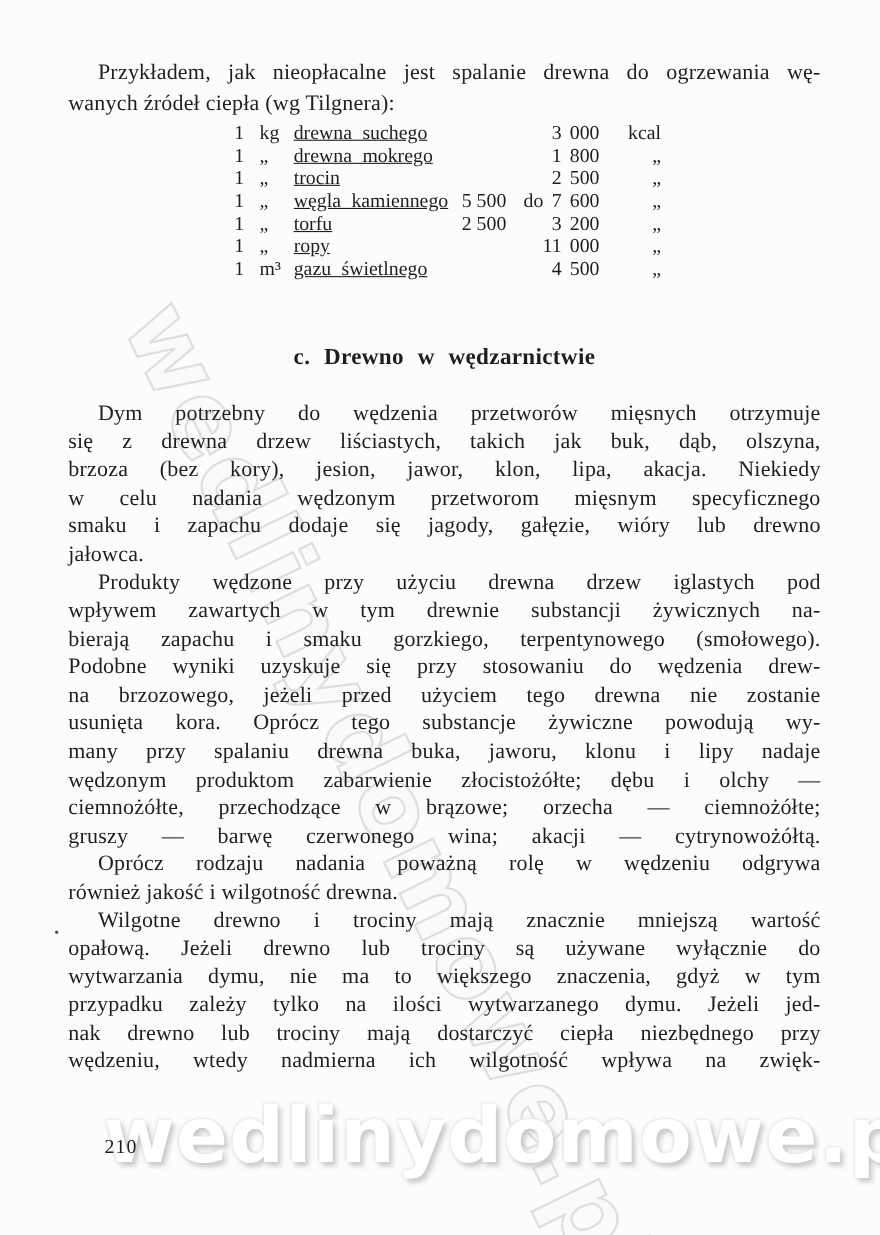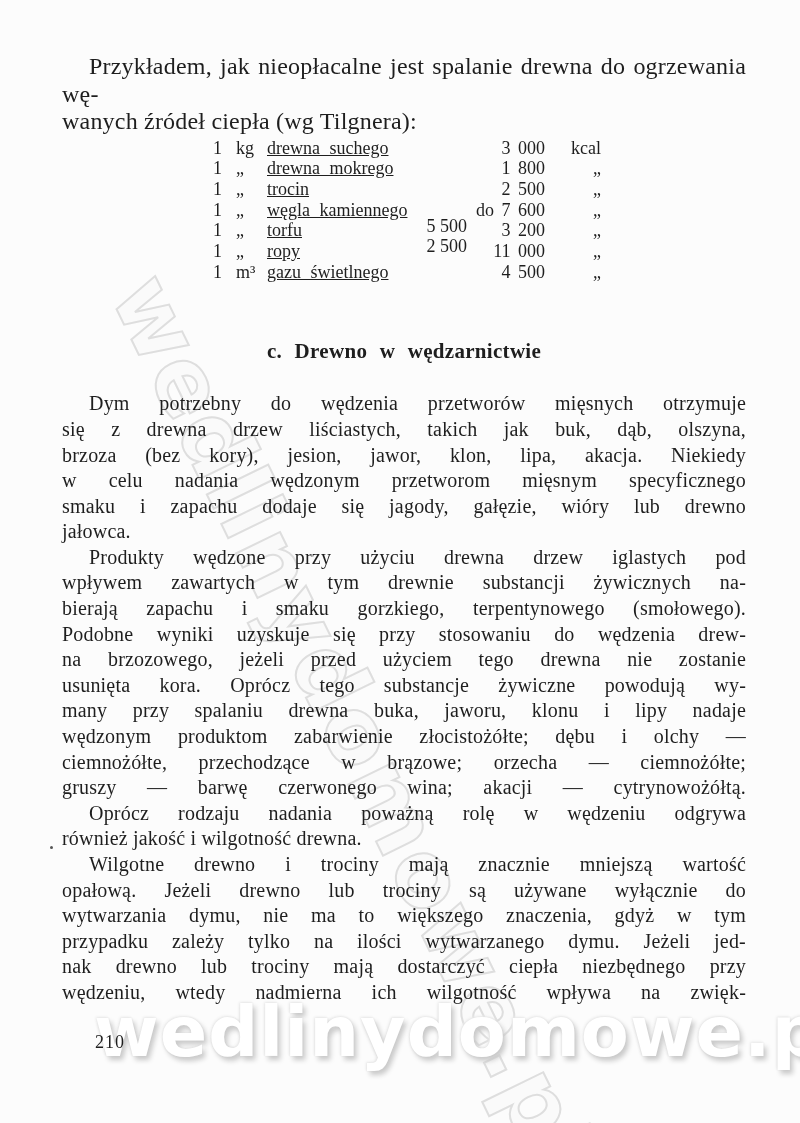--- a/index.html
+++ b/index.html
@@ -37,36 +37,36 @@
   }
 
   .line {
     text-align: justify;
     text-align-last: justify;
     letter-spacing: 0.2px;
   }
   .line.para-end { text-align-last: left; }
   .line.para-start { text-indent: 27px; }
 
-  .intro .line { font-size: 24px; line-height: 27.5px; }
+  .intro .line { font-size: 20px; line-height: 27.5px; }
 
   .fuel-table {
     margin: 2px 0 0 151px;
     font-size: 18px;
   }
   .fuel-row {
     display: flex;
     height: 20.7px;
     line-height: 20.7px;
     white-space: nowrap;
   }
   .f-qty  { width: 23px; }
   .f-unit { width: 31px; }
   .f-item { width: 146px; word-spacing: 5px; text-decoration: underline; }
-  .f-low  { width: 54px; text-align: right; margin-top: 16px; }
+  .f-low  { width: 54px; text-align: center; }
   .f-val  { width: 78px; text-align: right; word-spacing: 3px; }
   .f-vunit{ width: 56px; text-align: right; }
 
   .heading {
     margin: 56px 0 0 0;
     font-size: 21px;
     font-weight: bold;
     line-height: 26px;
     text-align: center;
     word-spacing: 7px;

